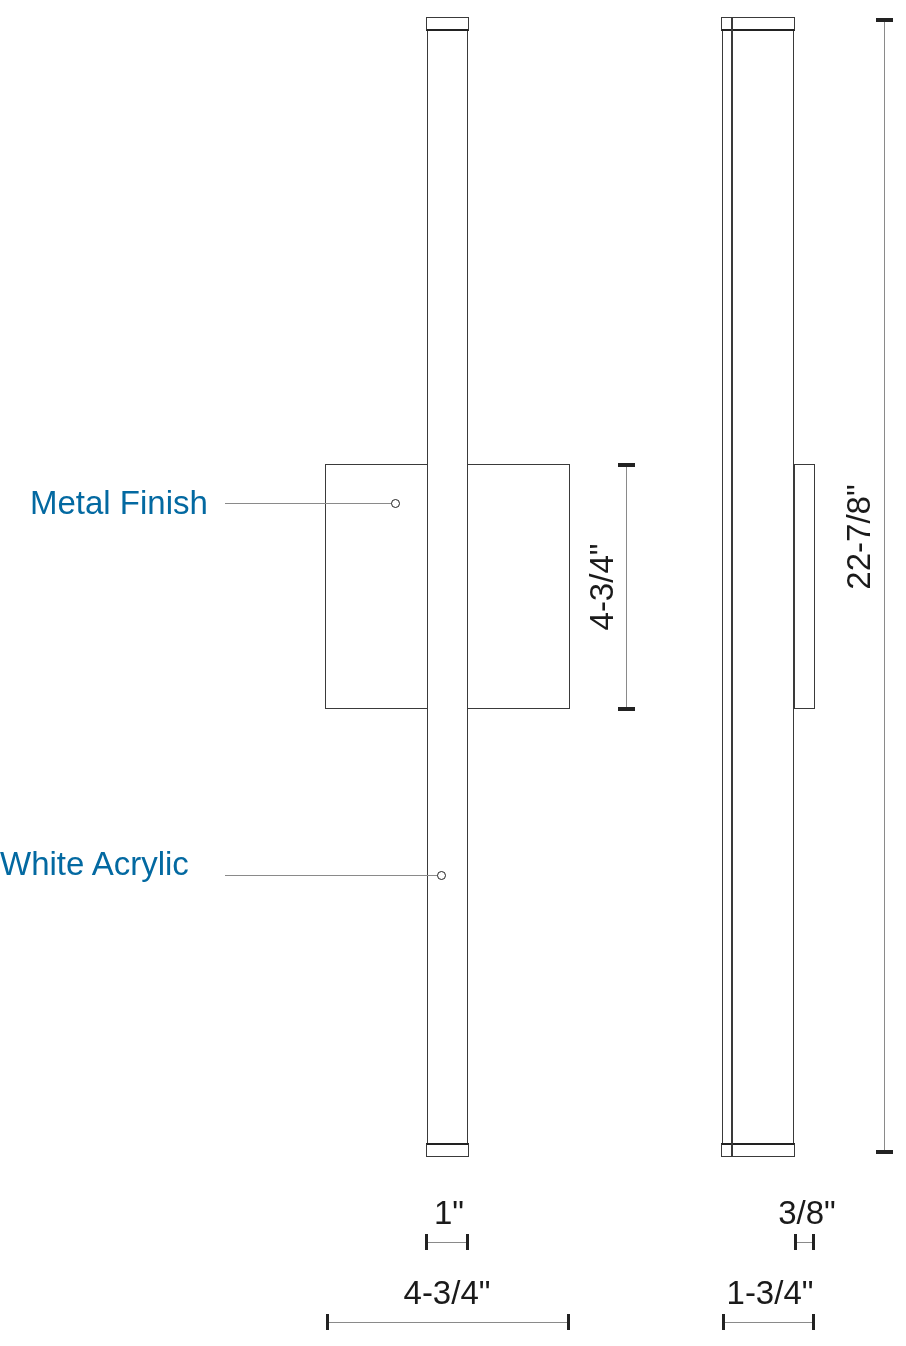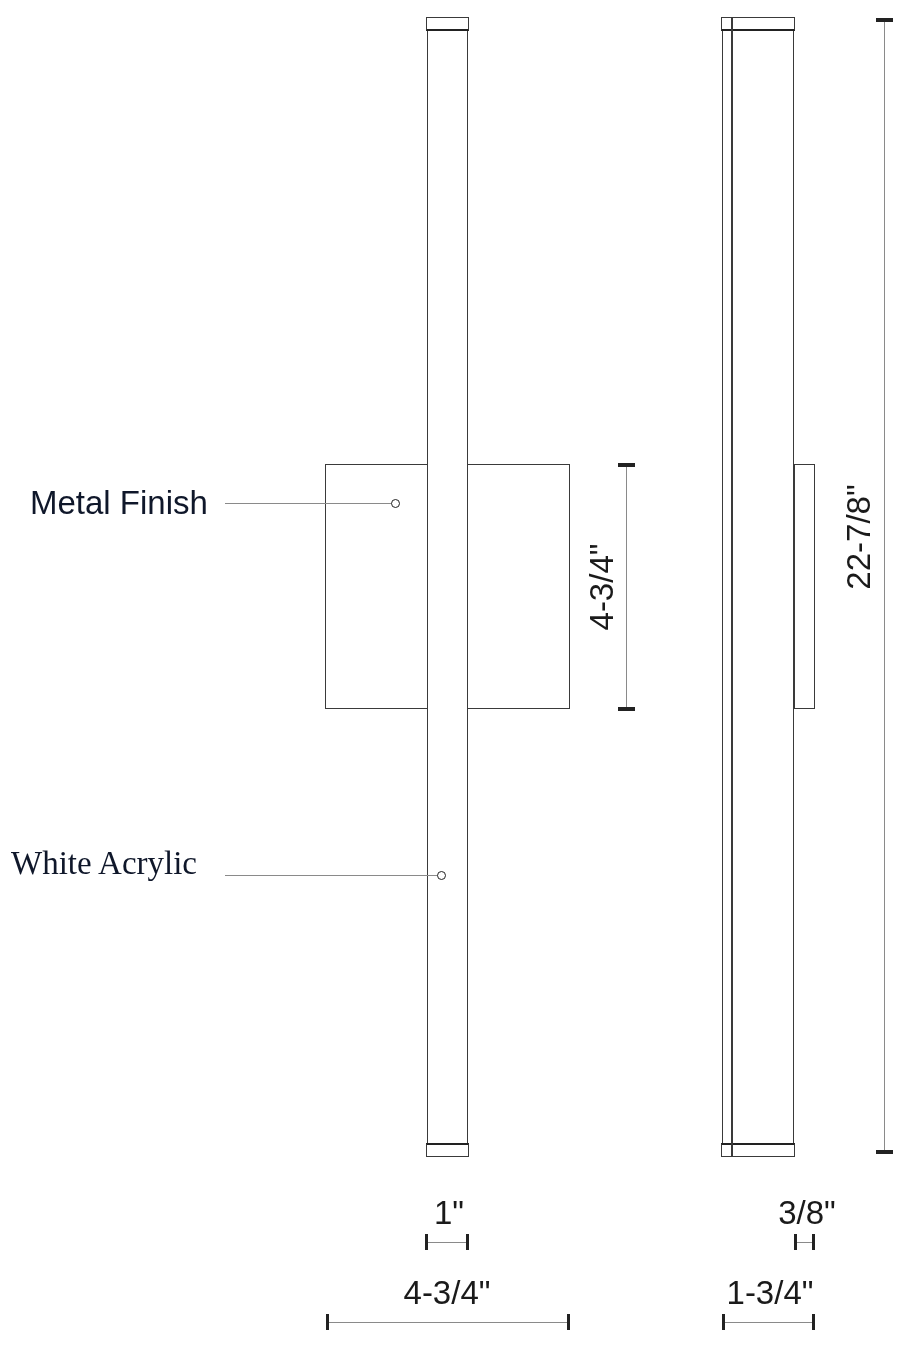--- a/index.html
+++ b/index.html
@@ -40,40 +40,40 @@
     z-index: 6; width: 9px; height: 9px;
     border: 1.5px solid #222222; border-radius: 50%;
     background: #ffffff;
   }
 
   
   .label-text {
     font-size: 33px;
     line-height: 41px;
     white-space: nowrap;
-    color: #0f172a;
+    color: #0369a1;
     z-index: 7;
   }
   .dim-text {
     font-size: 33px;
     line-height: 33px;
     white-space: nowrap;
     color: #1a1a1a;
     z-index: 7;
     transform: translateX(-50%);
   }
   .dim-text-rot {
     font-size: 33px;
     line-height: 33px;
     white-space: nowrap;
     color: #1a1a1a;
     z-index: 7;
     transform: translate(-50%, -50%) rotate(-90deg);
   }
-  .align-right { text-align: right; font-family: Liberation Serif, serif; }
+  .align-right { text-align: left; }
 </style>
 </head>
 <body>
 
 <div id="canvas">
 
   <div class="abs outline plate" style="left:325px; top:464px; width:245px; height:245px;"></div>
 
   <div class="abs outline bar" style="left:427px; top:17px; width:41px; height:1140px;"></div>
   <div class="abs cap cap-top" style="left:426px; top:17px; width:43px; height:14px;"></div>

